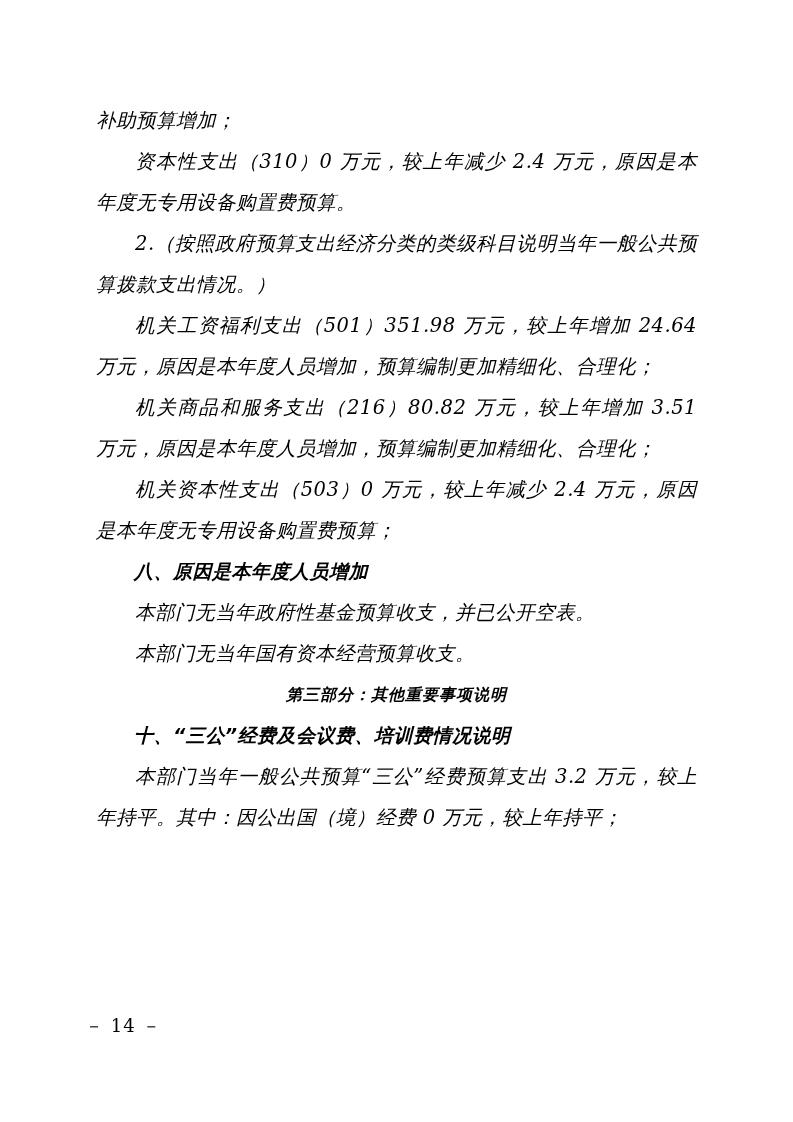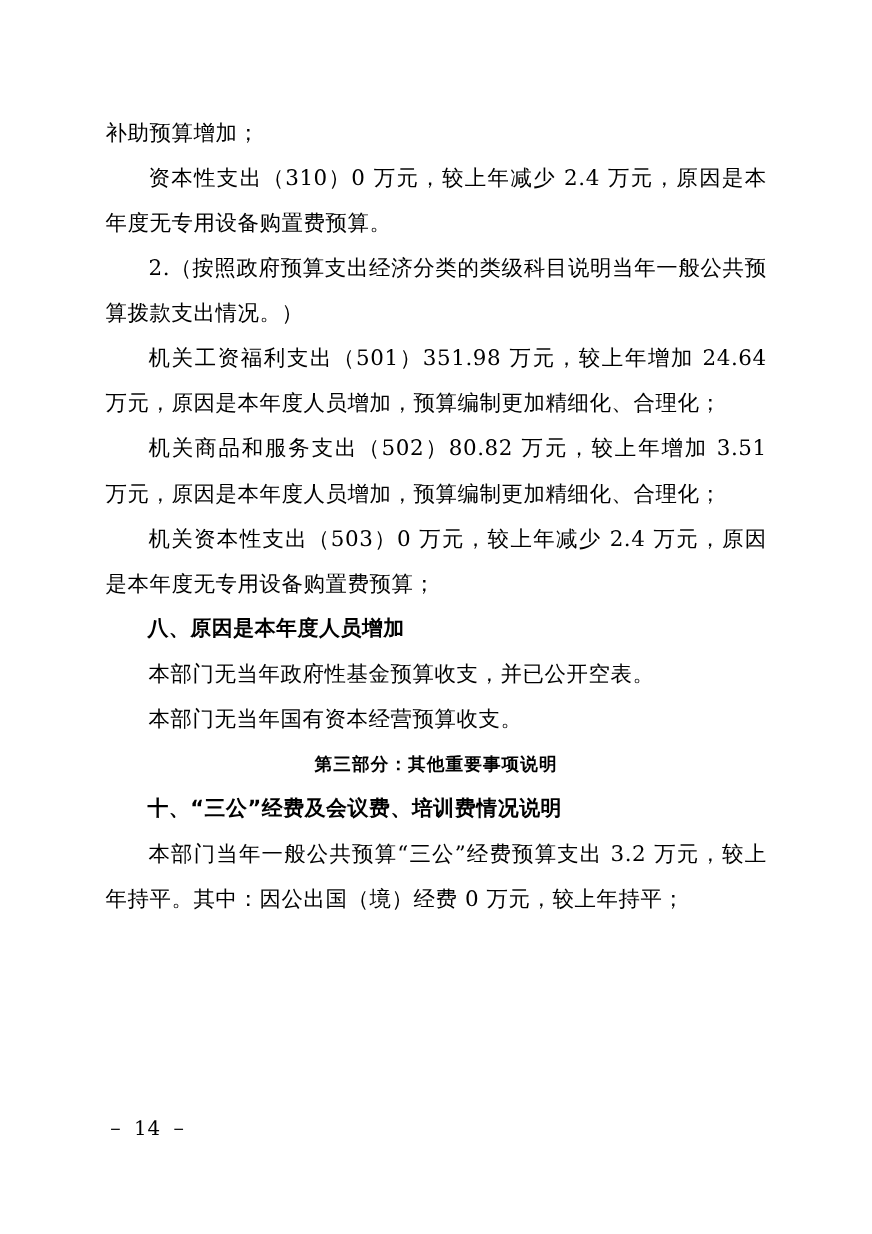--- a/index.html
+++ b/index.html
@@ -20,20 +20,21 @@
   }
   .doc-body {
     font-size: 19.5px;
     line-height: 41px;
     text-align: justify;
     text-justify: inter-ideograph;
     letter-spacing: 0.5px;
   }
   p {
     margin: 0;
+    font-style: italic;
   }
   .indent {
     text-indent: 2em;
   }
   .heading {
     font-weight: bold;
     text-indent: 2em;
     font-family: "DejaVu Sans", "Liberation Sans", sans-serif;
     font-size: 19px;
     letter-spacing: 0.5px;
@@ -41,38 +42,38 @@
   .center-heading {
     font-weight: bold;
     text-align: center;
     text-indent: 0;
     font-family: "DejaVu Serif", "Liberation Serif", serif;
     font-size: 16px;
     letter-spacing: 1px;
   }
   .page-number {
     position: absolute;
-    left: 96px;
+    left: 85px;
     bottom: 84px;
     font-size: 18px;
     font-family: "DejaVu Serif", "Liberation Serif", serif;
     letter-spacing: 1px;
   }
 </style>
 </head>
 <body>
 
 <div class="page">
   <div class="doc-body">
 
     <p class="plain">补助预算增加；</p>
     <p class="indent">资本性支出（310）0 万元，较上年减少 2.4 万元，原因是本年度无专用设备购置费预算。</p>
     <p class="indent">2.（按照政府预算支出经济分类的类级科目说明当年一般公共预算拨款支出情况。）</p>
     <p class="indent">机关工资福利支出（501）351.98 万元，较上年增加 24.64 万元，原因是本年度人员增加，预算编制更加精细化、合理化；</p>
-    <p class="indent">机关商品和服务支出（502）80.82 万元，较上年增加 3.51 万元，原因是本年度人员增加，预算编制更加精细化、合理化；</p>
+    <p class="indent">机关商品和服务支出（216）80.82 万元，较上年增加 3.51 万元，原因是本年度人员增加，预算编制更加精细化、合理化；</p>
     <p class="indent">机关资本性支出（503）0 万元，较上年减少 2.4 万元，原因是本年度无专用设备购置费预算；</p>
     <p class="heading">八、原因是本年度人员增加</p>
     <p class="indent">本部门无当年政府性基金预算收支，并已公开空表。</p>
     <p class="indent">本部门无当年国有资本经营预算收支。</p>
     <p class="center-heading">第三部分：其他重要事项说明</p>
     <p class="heading">十、“三公”经费及会议费、培训费情况说明</p>
     <p class="indent">本部门当年一般公共预算“三公”经费预算支出 3.2 万元，较上年持平。其中：因公出国（境）经费 0 万元，较上年持平；</p>
 
   </div>
 

